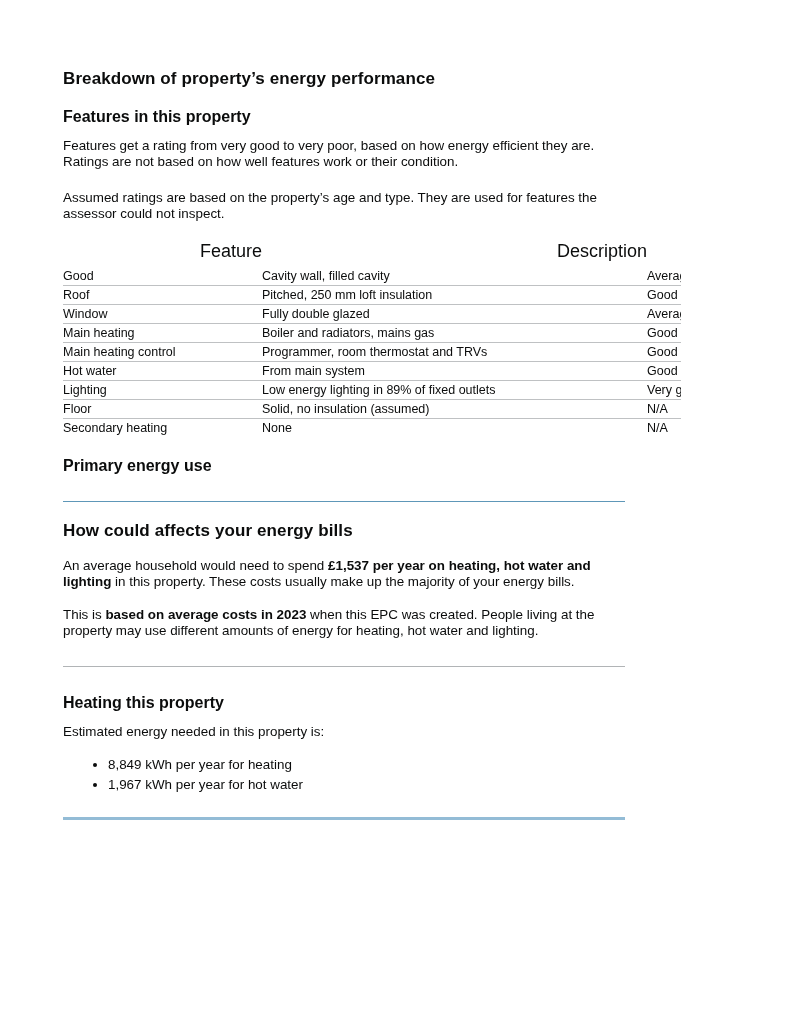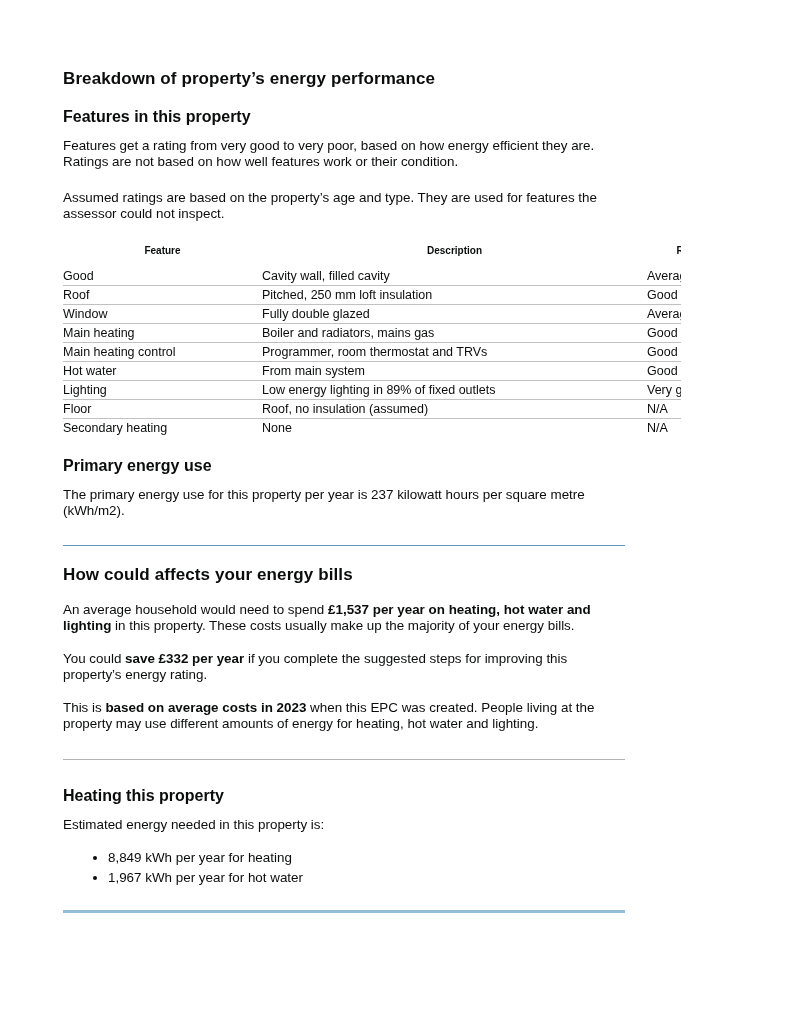--- a/index.html
+++ b/index.html
@@ -28,21 +28,21 @@
   .mt-p1{margin-top:12px;}
   .mt-p2{margin-top:20px;}
 
   table.features{
     margin-top:22px;width:100%;border-collapse:collapse;table-layout:fixed;
     font-size:12.5px;line-height:14px;color:var(--text);
   }
   col.c-feature{width:199px;}
   col.c-desc{width:385px;}
   col.c-rating{width:90px;}
-  th{font-weight:700;text-align:center;padding:0 0 9px 0;font-size:10px;line-height:14px;}
+  th{font-weight:400;text-align:right;padding:0 0 9px 0;font-size:18px;line-height:14px;}
   td{padding:2px 0;border-bottom:1px solid var(--table_line);vertical-align:top;}
   tbody tr:last-child td{border-bottom:none;}
 
   .mt-primary-h{margin-top:20px;}
   .mt-primary-p{margin-top:12px;}
 
   hr{border:none;height:0;}
   .hr-blue{margin:26px 0 0 0;border-top:1px solid var(--divider_blue);}
   .hr-gray{margin:27px 0 0 0;border-top:1px solid var(--divider_gray);}
   .hr-blue-thick{margin:24px 0 0 0;border-top:3px solid var(--divider_blue_light);}
@@ -113,41 +113,39 @@
         <td>From main system</td>
         <td>Good</td>
       </tr>
       <tr>
         <td>Lighting</td>
         <td>Low energy lighting in 89% of fixed outlets</td>
         <td>Very good</td>
       </tr>
       <tr>
         <td>Floor</td>
-        <td>Roof, no insulation (assumed)</td>
+        <td>Solid, no insulation (assumed)</td>
         <td>N/A</td>
       </tr>
       <tr>
         <td>Secondary heating</td>
         <td>None</td>
         <td>N/A</td>
       </tr>
     </tbody>
   </table>
 
   <h2 class="h-md mt-primary-h">Primary energy use</h2>
-  <p class="mt-primary-p">The primary energy use for this property per year is 237 kilowatt hours per square metre (kWh/m2).</p>
 
   <hr class="hr-blue">
 
   <h1 class="h-lg mt-bills-h">How could affects your energy bills</h1>
 
   <p class="mt-bills-p1"><span>An average household would need to spend </span><strong>£1,537 per year on heating, hot water and lighting</strong><span> in this property. These costs usually make up the majority of your energy bills.</span></p>
 
-  <p class="mt-bills-p2"><span>You could </span><strong>save £332 per year</strong><span> if you complete the suggested steps for improving this property’s energy rating.</span></p>
 
   <p class="mt-bills-p3"><span>This is </span><strong>based on average costs in 2023</strong><span> when this EPC was created. People living at the property may use different amounts of energy for heating, hot water and lighting.</span></p>
 
   <hr class="hr-gray">
 
   <h2 class="h-md mt-heating-h">Heating this property</h2>
   <p class="mt-heating-p">Estimated energy needed in this property is:</p>
 
   <ul class="energy-list">
     <li>8,849 kWh per year for heating</li>

